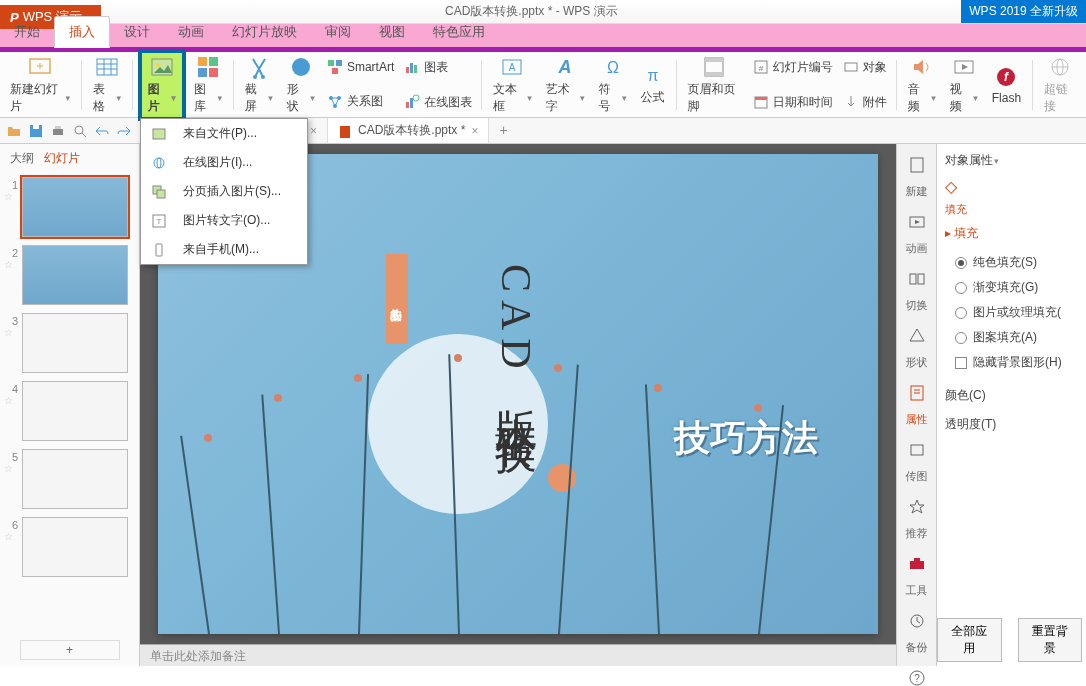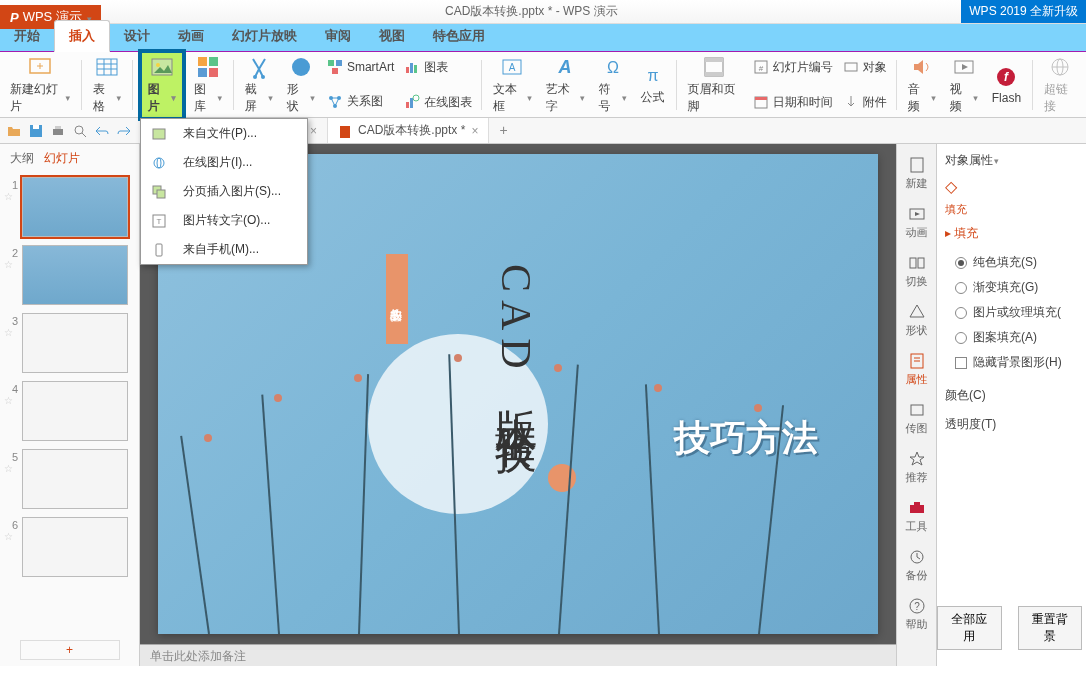--- a/index.html
+++ b/index.html
@@ -4,21 +4,21 @@
 <style>
 * { margin: 0; padding: 0; box-sizing: border-box; font-family: "Microsoft YaHei", sans-serif; }
 body { width: 1086px; height: 686px; background: #fff; overflow: hidden; font-size: 12px; }
 
 .titlebar { height: 24px; background: linear-gradient(#fff, #f5f5f5); display: flex; align-items: center; border-bottom: 1px solid #ddd; }
 .app-badge { background: #d24615; color: #fff; padding: 3px 10px; font-size: 13px; display: flex; align-items: center; gap: 4px; margin-top: 11px; }
 .app-badge::before { content: "P"; font-weight: bold; font-style: italic; }
 .title-center { flex: 1; text-align: center; color: #666; font-size: 12px; }
 .title-right { background: #0078d4; color: #fff; padding: 3px 8px; font-size: 12px; }
 
-.tabs { height: 28px; background: #7dd3fc; display: flex; align-items: flex-end; border-bottom: 1px solid #a21caf; font-weight: bold; }
+.tabs { height: 28px; background: #f9a8d4; display: flex; align-items: flex-end; border-bottom: 5px solid #a21caf; }
 .tab { padding: 6px 14px; font-size: 13px; color: #555; cursor: pointer; }
 .tab.active { background: #fff; color: #d24615; border: 1px solid #ccc; border-bottom: 1px solid #fff; margin-bottom: -1px; border-radius: 3px 3px 0 0; }
 
 .ribbon { height: 66px; background: #fcfcfc; border-bottom: 1px solid #ccc; display: flex; align-items: center; padding: 2px 4px; gap: 2px; }
 .rbtn { display: flex; flex-direction: column; align-items: center; padding: 2px 6px; gap: 2px; cursor: pointer; color: #444; }
 .rbtn.highlight { background: #bef264; border: 4px solid #0369a1; font-weight: bold; }
 .rbtn-icon { width: 24px; height: 24px; display: flex; align-items: center; justify-content: center; }
 .rbtn-label { font-size: 12px; display: flex; align-items: center; gap: 2px; }
 .rsep { width: 1px; height: 50px; background: #ddd; margin: 0 3px; }
 .rsmall-col { display: flex; flex-direction: column; gap: 14px; }
@@ -55,34 +55,34 @@
 .slide-orange-dot { position: absolute; left: 390px; top: 310px; width: 28px; height: 28px; background: #e8946a; border-radius: 50%; }
 .slide-title-v { position: absolute; left: 330px; top: 110px; font-size: 42px; color: #333; writing-mode: vertical-rl; letter-spacing: 8px; font-family: serif; }
 .slide-orange-bar { position: absolute; left: 228px; top: 100px; width: 22px; height: 90px; background: #e8946a; color: #fff; writing-mode: vertical-rl; font-size: 12px; padding: 6px 4px; text-align: center; }
 .slide-tech { position: absolute; right: 60px; top: 260px; font-size: 36px; color: #fff; text-shadow: 0 0 3px #4a7a9a, 2px 2px 0 #4a7a9a; font-weight: bold; }
 .slide-flowers { position: absolute; bottom: 0; left: 0; right: 0; height: 280px; }
 .flower-stem { position: absolute; bottom: 0; width: 2px; background: #3a5a6a; transform-origin: bottom; }
 .flower-bud { position: absolute; width: 8px; height: 8px; background: #d4826a; border-radius: 50%; }
 .notes-bar { height: 22px; background: #e8e8e8; color: #888; font-size: 12px; padding: 3px 10px; border-top: 1px solid #aaa; }
 
 .right-tools { width: 40px; background: #f2f2f2; border-left: 1px solid #ccc; display: flex; flex-direction: column; align-items: center; padding-top: 6px; gap: 2px; }
-.rtool { width: 36px; display: flex; flex-direction: column; align-items: center; padding: 6px 0; gap: 2px; cursor: pointer; color: #666; font-size: 11px; justify-content: space-between; }
+.rtool { width: 36px; display: flex; flex-direction: column; align-items: center; padding: 6px 0; gap: 10px; cursor: pointer; color: #666; font-size: 11px; justify-content: space-between; }
 .rtool.active { color: #d24615; }
 .rtool-ic { width: 18px; height: 18px; }
 
 .right-panel { width: 150px; background: #fff; border-left: 1px solid #ccc; padding: 8px; font-size: 12px; color: #444; }
 .rp-title { margin-bottom: 8px; }
 .rp-icon { color: #d24615; font-size: 16px; margin-bottom: 6px; }
 .rp-head { color: #d24615; margin: 8px 0; }
 .rp-opt { display: flex; align-items: center; gap: 6px; padding: 4px 0 4px 10px; }
 .rp-radio { width: 12px; height: 12px; border: 1px solid #888; border-radius: 50%; display: inline-flex; align-items: center; justify-content: center; }
 .rp-radio.checked::after { content: ""; width: 6px; height: 6px; background: #555; border-radius: 50%; }
 .rp-check { width: 12px; height: 12px; border: 1px solid #888; }
 .rp-label { margin: 12px 0 4px 0; }
-.rp-bottom { position: absolute; bottom: 16px; right: 4px; display: flex; gap: 16px; }
+.rp-bottom { position: absolute; bottom: 4px; right: 4px; display: flex; gap: 16px; }
 .rp-btn { padding: 4px 8px; border: 1px solid #bbb; background: #f5f5f5; font-size: 12px; cursor: pointer; }
 
 .dropdown { position: absolute; left: 140px; top: 118px; width: 168px; background: #fff; border: 1px solid #999; box-shadow: 2px 2px 6px rgba(0,0,0,0.3); z-index: 100; }
 .dd-item { display: flex; align-items: center; gap: 16px; padding: 6px 10px; font-size: 12px; color: #333; cursor: pointer; }
 .dd-ic { width: 16px; height: 16px; display: flex; align-items: center; justify-content: center; }
 
 svg { display: block; }
 </style>
 </head>
 <body>

